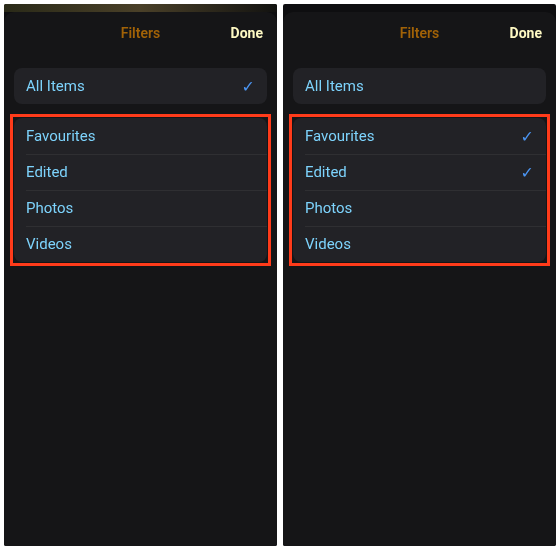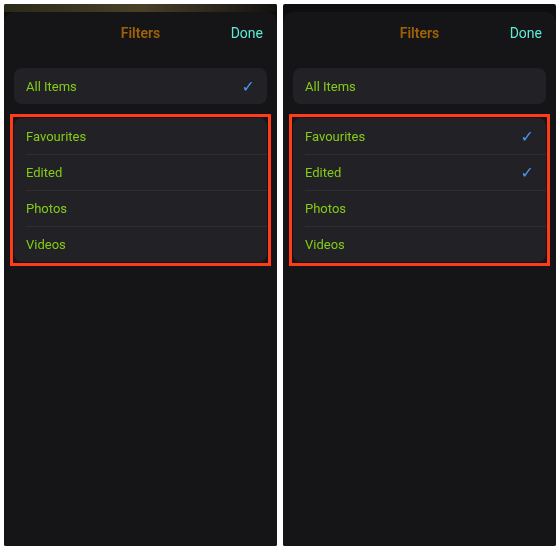--- a/index.html
+++ b/index.html
@@ -60,23 +60,23 @@
   .sheet-title {
     color: #a16207;
     font-size: 14px;
     font-weight: 600;
   }
   .done {
     position: absolute;
     right: 14px;
     top: 50%;
     transform: translateY(-50%);
-    color: #5eead4;
+    color: #fef9c3;
     font-size: 14px;
-    font-weight: 400;
+    font-weight: 700;
   }
   .section {
     margin: 14px 10px 0 10px;
   }
   .card {
     background: #222226;
     border-radius: 8px;
     overflow: hidden;
   }
   .row {
@@ -90,22 +90,22 @@
   .row + .row::before {
     content: "";
     position: absolute;
     top: 0;
     left: 12px;
     right: 0;
     height: 1px;
     background: rgba(255,255,255,0.06);
   }
   .row-label {
-    color: #84cc16;
-    font-size: 13px;
+    color: #7dd3fc;
+    font-size: 15px;
   }
   .check {
     font-size: 16px;
     color: #4b95f2;
     display: none;
   }
   .check.on {
     display: inline;
   }
   .highlight-box {

